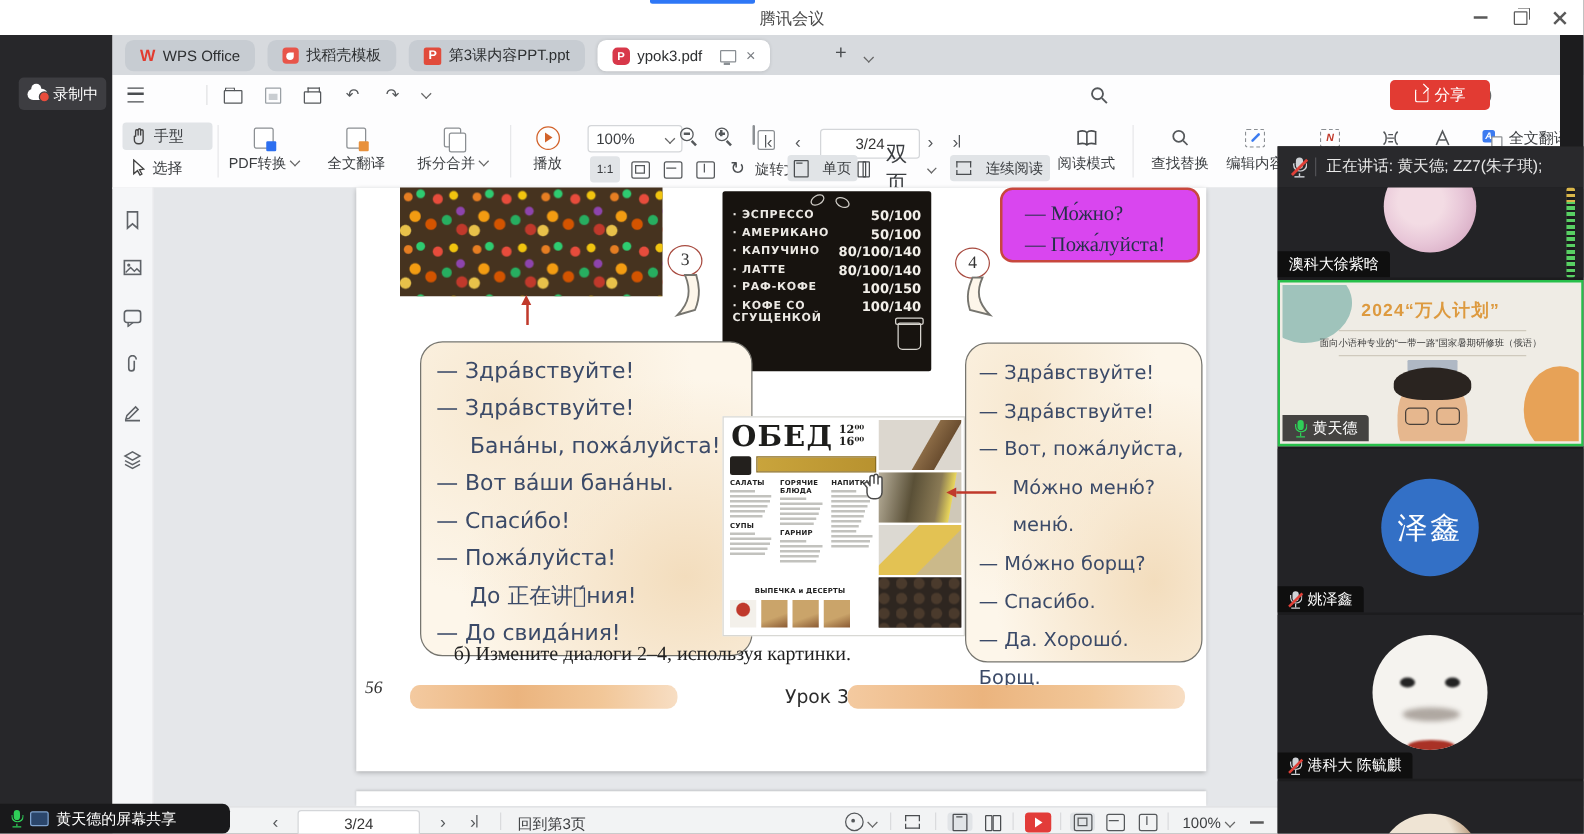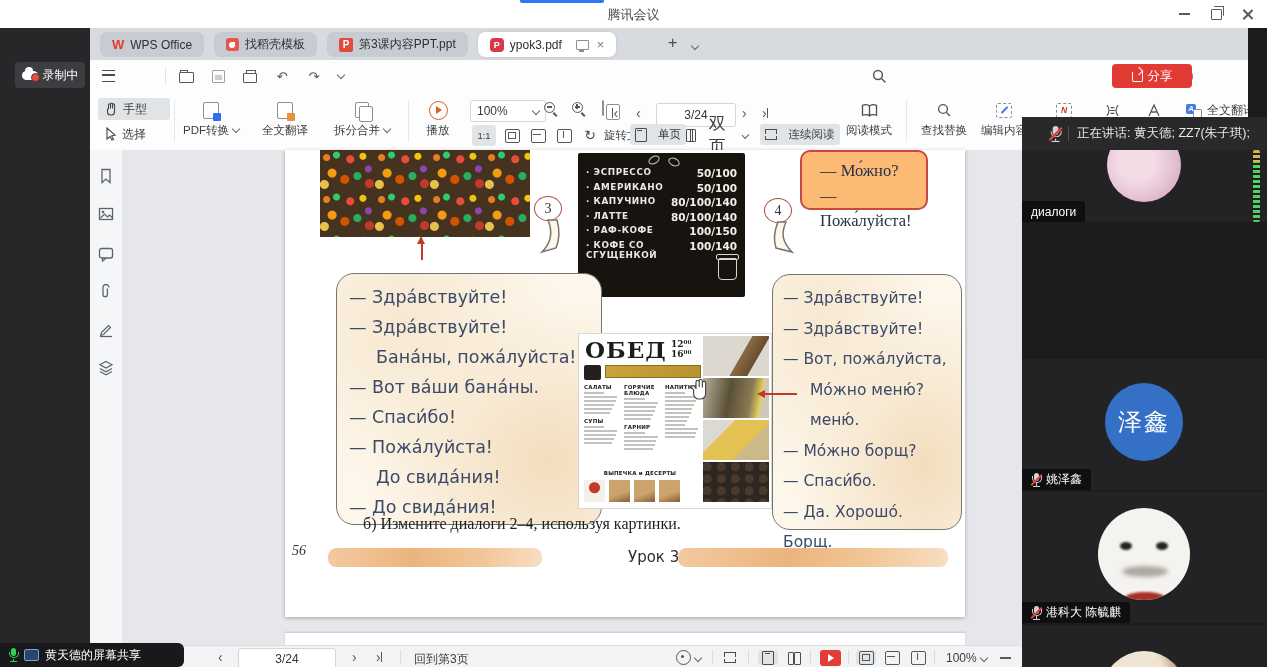--- a/index.html
+++ b/index.html
@@ -162,21 +162,21 @@
   .arr-left{width:0;height:0;border-top:4.5px solid transparent;border-bottom:4.5px solid transparent;border-right:8px solid #c0392b;}
 
   .coffee{left:578px;top:153px;width:167px;height:144px;background:#17130f;border-radius:2px;padding:6px 8px 0 8px;box-sizing:border-box;}
   .coffee-row{display:flex;align-items:flex-start;gap:4px;margin-bottom:2.5px;}
   .cname{flex:1;color:#ece9e4;font-size:8.8px;font-weight:bold;letter-spacing:.6px;font-family:"DejaVu Sans",sans-serif;}
   .cprice{color:#f2efe9;font-size:10.5px;font-weight:bold;font-family:"DejaVu Sans",sans-serif;}
   .bean{position:absolute;width:10px;height:6px;border:1.2px solid #cfccc6;border-radius:50%;transform:rotate(-30deg);}
   .cup{position:absolute;left:718px;top:258px;width:17px;height:20px;border:1.5px solid #d8d5cf;border-radius:2px 2px 4px 4px;}
   .cup::before{content:"";position:absolute;left:-3px;top:-5px;width:21px;height:3.5px;border:1.4px solid #d8d5cf;border-radius:2px;}
 
-  .redbox{left:800px;top:150px;width:128px;height:60px;border:2px solid #c8473e;border-radius:10px;background:#fdba74;
+  .redbox{left:800px;top:150px;width:160px;height:60px;border:2px solid #c8473e;border-radius:10px;background:#d946ef;
           font-family:"Liberation Serif","DejaVu Serif",serif;font-size:16.5px;color:#253149;padding:6px 0 0 18px;box-sizing:border-box;line-height:25px;}
 
   .bubble{border:1.8px solid #76756f;border-radius:18px;
           background:radial-gradient(ellipse at 25% 20%,#f7e8d0 0%,rgba(247,232,208,0) 55%),
                      radial-gradient(ellipse at 80% 75%,#f3ddbd 0%,rgba(243,221,189,0) 60%),#fdf6ea;margin-top:23px;}
   .dline{font-family:"DejaVu Sans",sans-serif;color:#3b4a68;font-weight:500;}
   #d3 .dline{font-size:17.5px;line-height:30px;}
   #d4 .dline{font-size:15.5px;line-height:30.5px;}
   .dline.ind{padding-left:27px;}
 
@@ -214,21 +214,21 @@
   .redplay{width:21px;height:16px;background:#e23c39;border-radius:3px;position:relative;}
   .redplay::after{content:"";position:absolute;left:8px;top:4px;border-left:6px solid #fff;border-top:4px solid transparent;border-bottom:4px solid transparent;}
 
   .sharepill{left:0;top:643px;width:184px;height:24px;background:#19191b;border-radius:0 6px 6px 0;
              display:flex;align-items:center;gap:6px;padding-left:8px;box-sizing:border-box;color:#fff;font-size:12px;}
   .mon-ico{width:13px;height:10px;border:1.5px solid #7fa3cf;border-radius:2px;position:relative;background:#2b466b;}
 
   
   .panel{left:1022px;top:117px;width:245px;height:550px;background:#1c1c1e;overflow:hidden;}
   .rightstrip{left:1248px;top:28px;width:19px;height:639px;background:#1c1c1e;}
-  .speakbar{position:absolute;left:0;top:0;width:245px;height:33px;background:#29292c;display:flex;align-items:center;gap:8px;padding-left:28px;box-sizing:border-box;}
+  .speakbar{position:absolute;left:0;top:0;width:245px;height:33px;background:#29292c;display:flex;align-items:center;gap:8px;padding-left:12px;box-sizing:border-box;}
   .sb-sep{width:1px;height:15px;background:#505054;}
   .sb-text{color:#e8e8e8;font-size:12.5px;white-space:nowrap;}
   .cell{position:absolute;left:0;width:245px;background:#232326;overflow:hidden;}
   .plabel{position:absolute;left:0;bottom:0;background:rgba(8,8,8,.74);color:#fff;font-size:12px;height:21px;
           display:flex;align-items:center;gap:5px;padding:0 9px;border-radius:0 3px 0 0;white-space:nowrap;}
   .mic{position:relative;width:10px;height:14px;display:inline-block;flex:none;}
   .mic i.c{position:absolute;left:3px;top:0;width:4.5px;height:8px;border-radius:3px;background:currentColor;}
   .mic i.u{position:absolute;left:.5px;top:3.5px;width:8px;height:5.5px;border:1.4px solid currentColor;border-top:none;border-radius:0 0 8px 8px;}
   .mic i.s{position:absolute;left:4.6px;top:10.5px;width:1.4px;height:2.5px;background:currentColor;}
   .mic i.b{position:absolute;left:2px;top:13px;width:6.5px;height:1.4px;background:currentColor;}
@@ -587,21 +587,21 @@
   </svg>
 
   <div class="a bubble" id="d3" style="left:336px;top:250px;width:266px;height:252px;padding:8px 12px;box-sizing:border-box">
     <div>
         <div class="dline">— Здра́вствуйте!</div>
         <div class="dline">— Здра́вствуйте!</div>
         <div class="dline ind">Бана́ны, пожа́луйста!</div>
         <div class="dline">— Вот ва́ши бана́ны.</div>
         <div class="dline">— Спаси́бо!</div>
         <div class="dline">— Пожа́луйста!</div>
-        <div class="dline ind">До свида́ния!</div>
+        <div class="dline ind">До 正在讲话́ния!</div>
         <div class="dline">— До свида́ния!</div>
       </div>
   </div>
   <div class="a bubble" id="d4" style="left:772px;top:251px;width:190px;height:256px;padding:8px 10px;box-sizing:border-box">
     <div>
         <div class="dline">— Здра́вствуйте!</div>
         <div class="dline">— Здра́вствуйте!</div>
         <div class="dline">— Вот, пожа́луйста,</div>
         <div class="dline ind">Мо́жно меню́?</div>
         <div class="dline ind">меню́.</div>
@@ -774,24 +774,48 @@
           <i class="s"></i>
           <i class="b"></i>
         </i>
       <i class="sb-sep"></i>
       <span class="sb-text">正在讲话: 黄天德; ZZ7(朱子琪);</span>
     </div>
 
     <div class="cell" style="top:33px;height:72px">
       <div class="avatar-flower"></div>
       <div class="plabel">
-        <span>диалоги</span>
-      </div>
-    </div>
-
+        <span>澳科大徐紫晗</span>
+      </div>
+    </div>
+
+    <div class="cell cell-active" style="top:107px;height:133px">
+      <div class="slide">
+        <i class="blob-teal"></i>
+        <i class="blob-orange"></i>
+        <div class="slide-title">2024“万人计划”</div>
+        <i class="slide-line" style="top:36px"></i>
+        <div class="slide-sub">面向小语种专业的“一带一路”国家暑期研修班（俄语）</div>
+        <i class="slide-line" style="top:56px"></i>
+        <i class="slide-tag"></i>
+        <div class="head">
+          <i class="hair"></i>
+            <i class="glasses"></i>
+        </div>
+      </div>
+      <div class="plabel" style="left:2px;bottom:2px">
+        <i class="mic on">
+            <i class="c"></i>
+            <i class="u"></i>
+            <i class="s"></i>
+            <i class="b"></i>
+          </i>
+        <span>黄天德</span>
+      </div>
+    </div>
 
     <div class="cell" style="top:242px;height:131px">
       <div class="avatar-blue">
           <span>泽鑫</span>
         </div>
       <div class="plabel">
         <i class="mic muted">
             <i class="c"></i>
             <i class="u"></i>
             <i class="s"></i>

